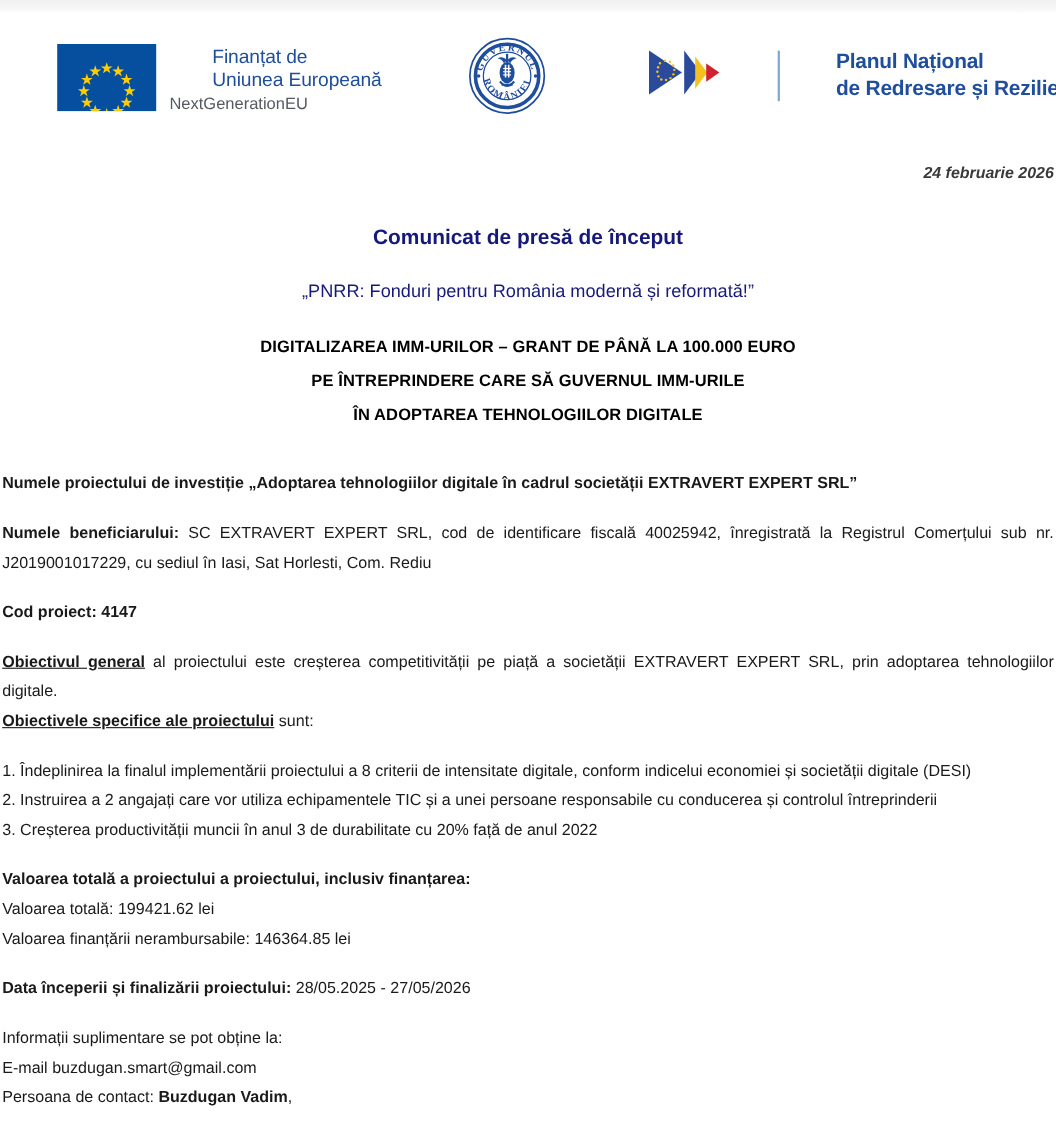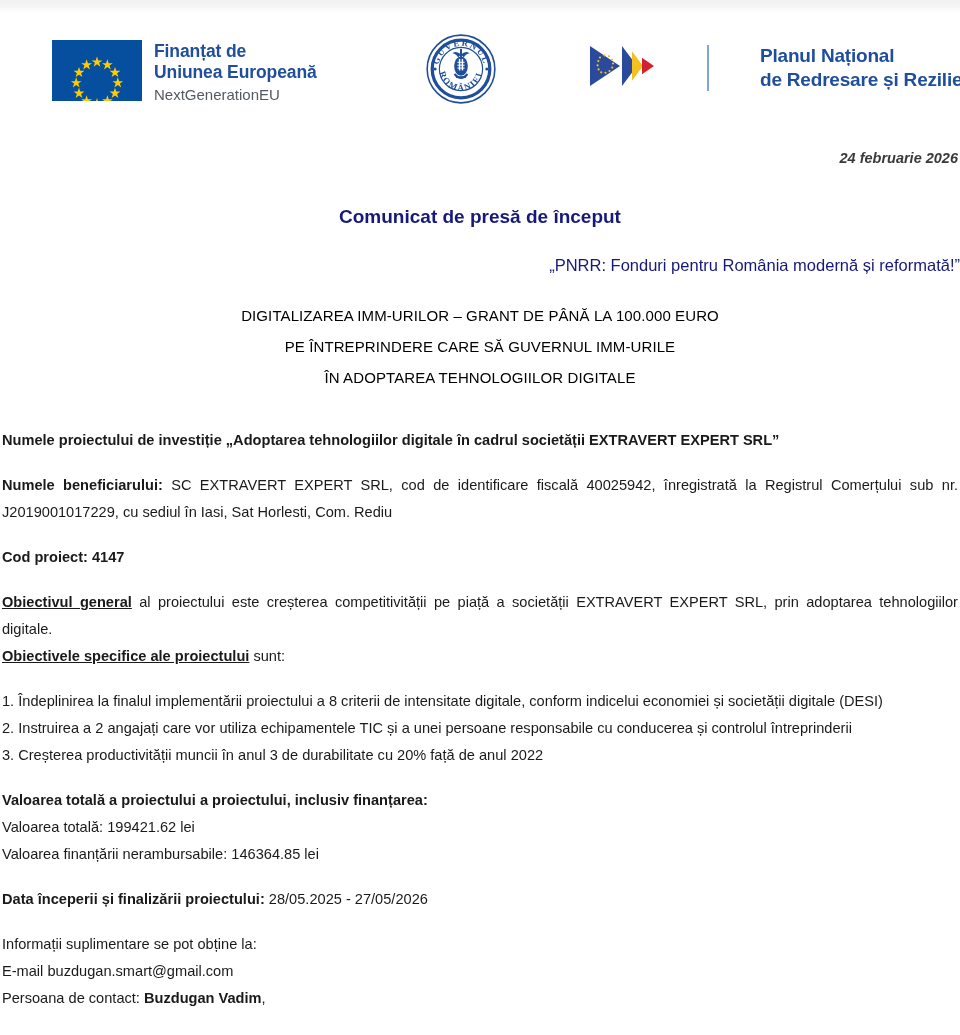--- a/index.html
+++ b/index.html
@@ -48,26 +48,27 @@
     height: 61px;
     background: #064f9e;
     position: relative;
     flex: none;
   }
   .eu-text {
     margin-left: 12px;
     padding-top: 1px;
   }
   .eu-text .l1, .eu-text .l2 {
-    font-weight: bold;
+    font-weight: normal;
     font-size: 17.5px;
     line-height: 21px;
     color: #1f4e9c;
     letter-spacing: -0.1px;
     white-space: nowrap;
+    margin-left: 39px;
   }
   .eu-text .l3 {
     font-size: 15px;
     line-height: 20px;
     color: #555a60;
     margin-top: 2px;
     white-space: nowrap;
   }
 
   
@@ -124,28 +125,28 @@
   }
   .title-main {
     text-align: center;
     font-weight: bold;
     font-size: 19px;
     color: #16197a;
     margin-bottom: 28px;
     margin-top: 40px;
   }
   .title-sub {
-    text-align: right;
+    text-align: center;
     font-size: 16.5px;
     color: #16197a;
     margin-bottom: 25px;
   }
   .heading-caps {
     text-align: center;
-    font-weight: normal;
+    font-weight: bold;
     font-size: 15px;
     color: #000000;
     line-height: 31px;
     letter-spacing: 0.1px;
   }
 
   .content {
     padding: 0 2px 0 2px;
     font-size: 14.6px;
     line-height: 27px;

